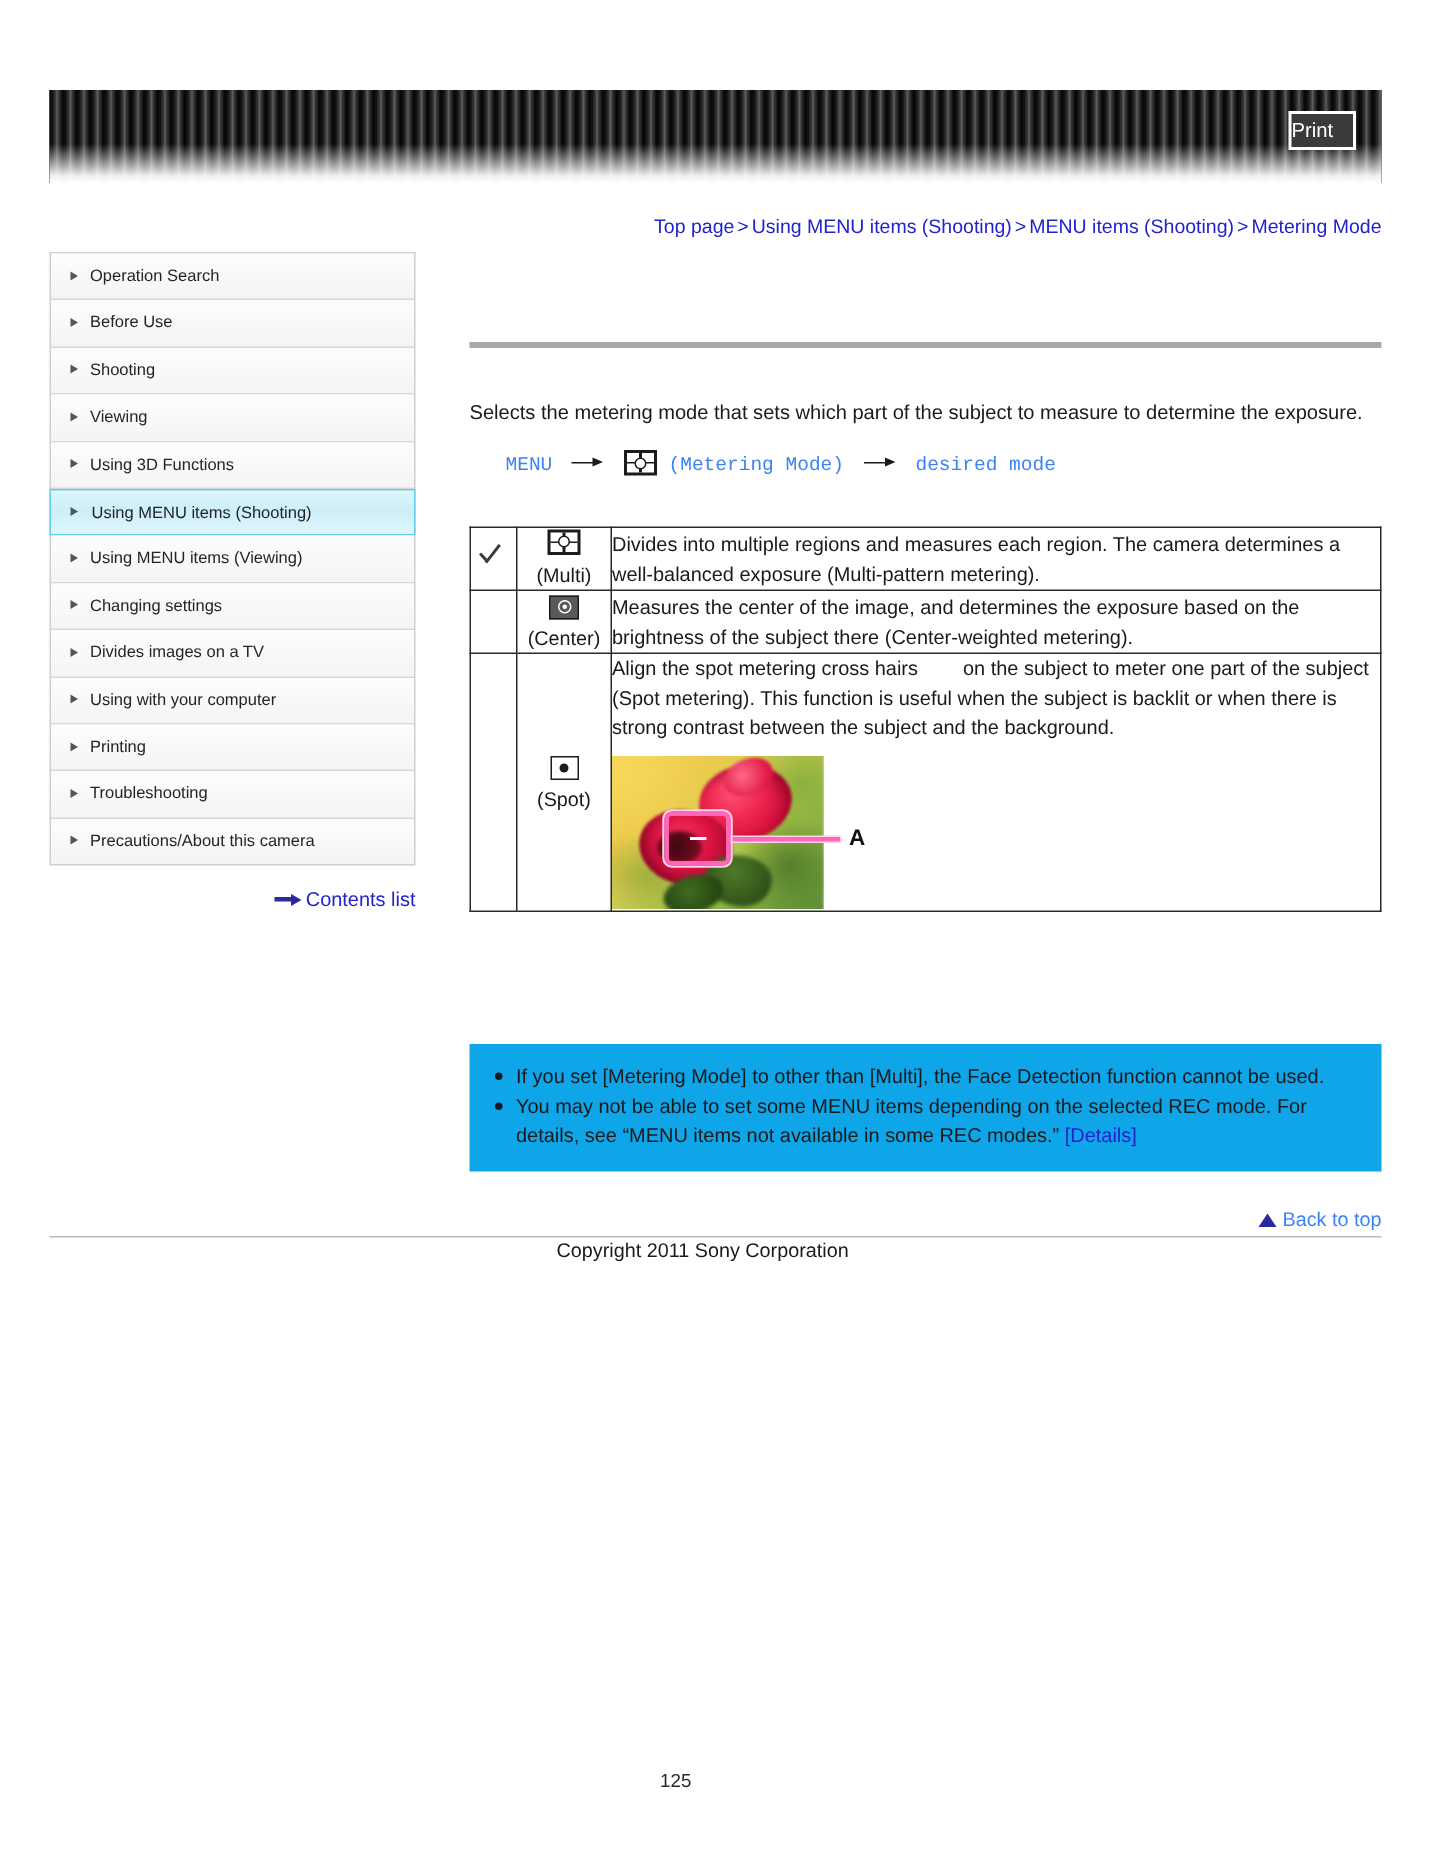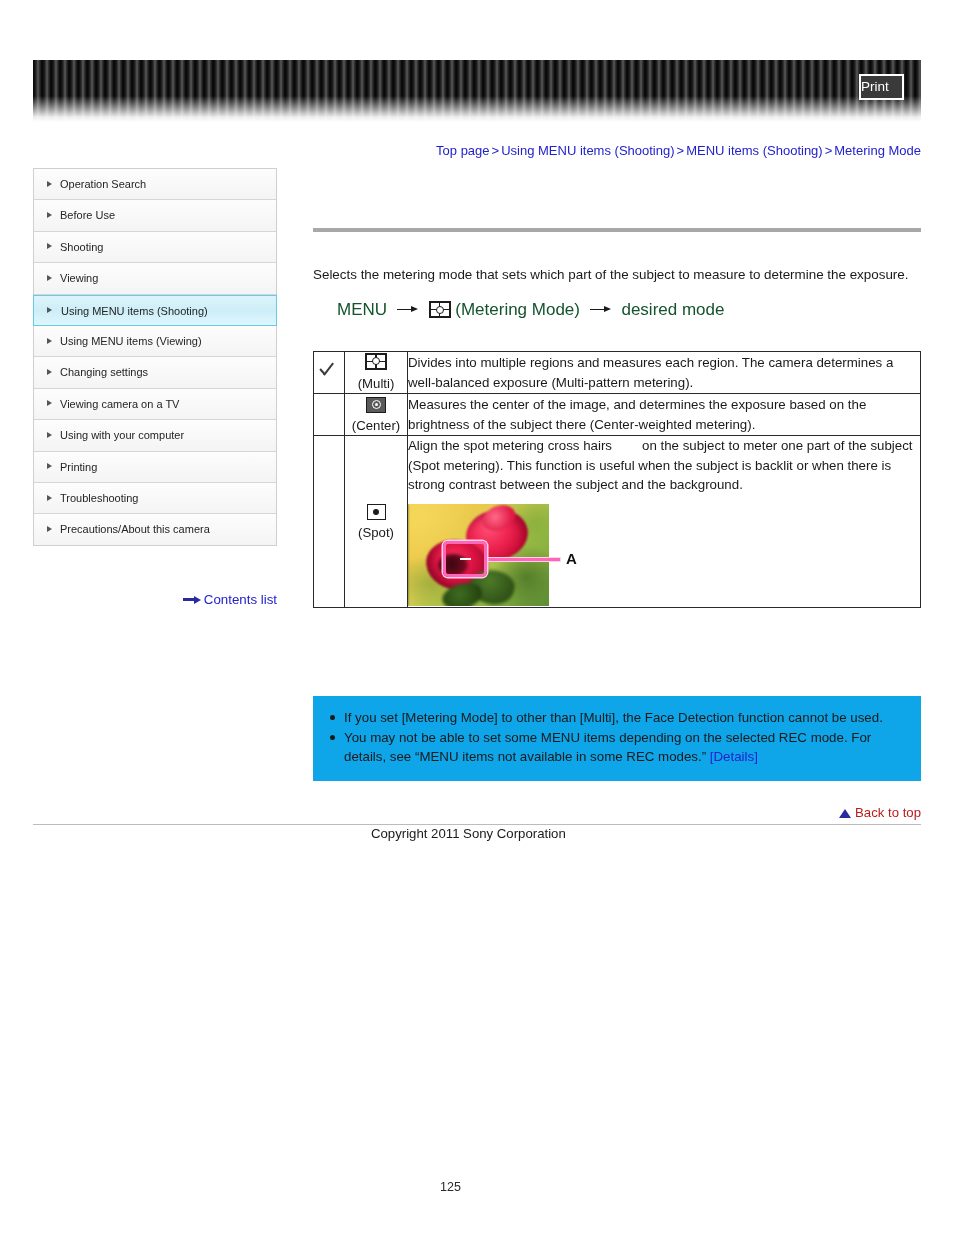--- a/index.html
+++ b/index.html
@@ -144,24 +144,25 @@
     left: 313px; top: 252px;
     width: 600px;
     font-size: 13.4px;
     line-height: 20px;
     color: #1a1a1a;
   }
 
   .menu-path {
     position: absolute;
     left: 337px; top: 300px;
-    font-size: 17px;
+    font-size: 13px;
     line-height: 19px;
-    color: #14532d;
+    color: #3b82f6;
     white-space: nowrap;
+    font-family: Liberation Mono, monospace;
   }
   .menu-path .arrow-glyph {
     display: inline-block;
     position: relative;
     width: 22px; height: 10px;
     vertical-align: middle;
     margin: 0 5px 2px 5px;
   }
   .menu-path .arrow-glyph::before {
     content: "";
@@ -437,21 +438,21 @@
   }
   .notes a { color: #2222cc; text-decoration: none; cursor: pointer; }
 
   
   .back-to-top {
     position: absolute;
     left: 313px; top: 805px;
     width: 608px;
     text-align: right;
     font-size: 13.2px;
-    color: #b91c1c;
+    color: #3b82f6;
     cursor: pointer;
   }
   .back-to-top .up {
     display: inline-block;
     width: 0; height: 0;
     border-left: 6px solid transparent;
     border-right: 6px solid transparent;
     border-bottom: 9px solid #2a2a9c;
     margin-right: 4px;
     margin-bottom: 1px;
@@ -499,35 +500,39 @@
     <span>Before Use</span>
   </div>
   <div class="nav-item">
     <span class="tri"></span>
     <span>Shooting</span>
   </div>
   <div class="nav-item">
     <span class="tri"></span>
     <span>Viewing</span>
   </div>
+  <div class="nav-item">
+    <span class="tri"></span>
+    <span>Using 3D Functions</span>
+  </div>
   <div class="nav-item active">
     <span class="tri"></span>
     <span>Using MENU items (Shooting)</span>
   </div>
   <div class="nav-item">
     <span class="tri"></span>
     <span>Using MENU items (Viewing)</span>
   </div>
   <div class="nav-item">
     <span class="tri"></span>
     <span>Changing settings</span>
   </div>
   <div class="nav-item">
     <span class="tri"></span>
-    <span>Viewing camera on a TV</span>
+    <span>Divides images on a TV</span>
   </div>
   <div class="nav-item">
     <span class="tri"></span>
     <span>Using with your computer</span>
   </div>
   <div class="nav-item">
     <span class="tri"></span>
     <span>Printing</span>
   </div>
   <div class="nav-item">

